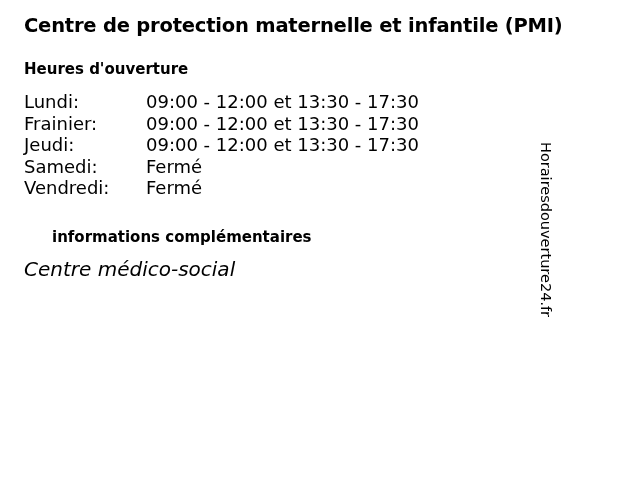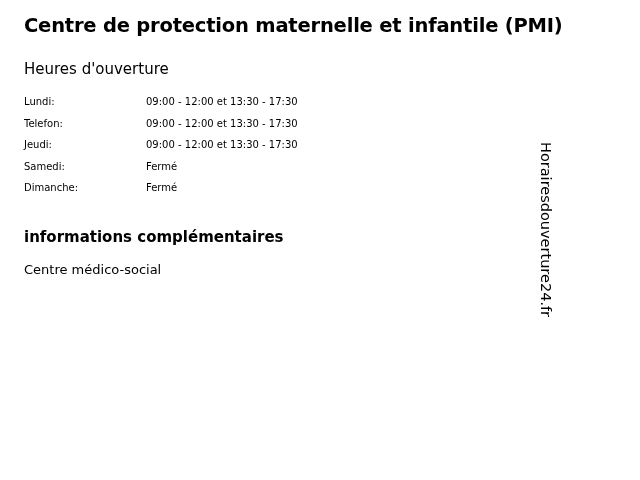--- a/index.html
+++ b/index.html
@@ -38,47 +38,49 @@
   .addr-line {
     font-size: 14.5px;
     line-height: 21.5px;
     white-space: nowrap;
     overflow: hidden;
     text-overflow: ellipsis;
     max-width: 560px;
   }
   .section-heading {
     font-size: 15px;
-    font-weight: normal;
+    font-weight: bold;
     margin-top: 23px;
     margin-bottom: 13px;
   }
   table.hours {
     border-collapse: collapse;
-    font-size: 10px;
+    font-size: 18px;
   }
   table.hours td {
     padding: 0;
     line-height: 21.5px;
     vertical-align: top;
     white-space: nowrap;
   }
   td.day {
     width: 122px;
     padding-right: 4px;
   }
   .extra-heading {
     font-size: 15px;
     font-weight: bold;
     margin-top: 29px;
     margin-bottom: 13px;
+    margin-left: 28px;
   }
   .extra-text {
-    font-size: 13px;
+    font-size: 20px;
     line-height: 21.5px;
+    font-style: italic;
   }
   .sidebar-label {
     position: absolute;
     right: 2px;
     top: 138px;
     font-size: 14.5px;
     color: #000000;
     writing-mode: vertical-rl;
     text-orientation: mixed;
     white-space: nowrap;
@@ -97,33 +99,33 @@
 
     <div class="section-heading">Heures d'ouverture</div>
 
     <table class="hours">
       <tbody>
         <tr>
           <td class="day">Lundi:</td>
           <td class="time">09:00 - 12:00 et 13:30 - 17:30</td>
         </tr>
         <tr>
-          <td class="day">Telefon:</td>
+          <td class="day">Frainier:</td>
           <td class="time">09:00 - 12:00 et 13:30 - 17:30</td>
         </tr>
         <tr>
           <td class="day">Jeudi:</td>
           <td class="time">09:00 - 12:00 et 13:30 - 17:30</td>
         </tr>
         <tr>
           <td class="day">Samedi:</td>
           <td class="time">Fermé</td>
         </tr>
         <tr>
-          <td class="day">Dimanche:</td>
+          <td class="day">Vendredi:</td>
           <td class="time">Fermé</td>
         </tr>
       </tbody>
     </table>
 
     <div class="extra-heading">informations complémentaires</div>
     <div class="extra-text">Centre médico-social</div>
 
   </div>
 

